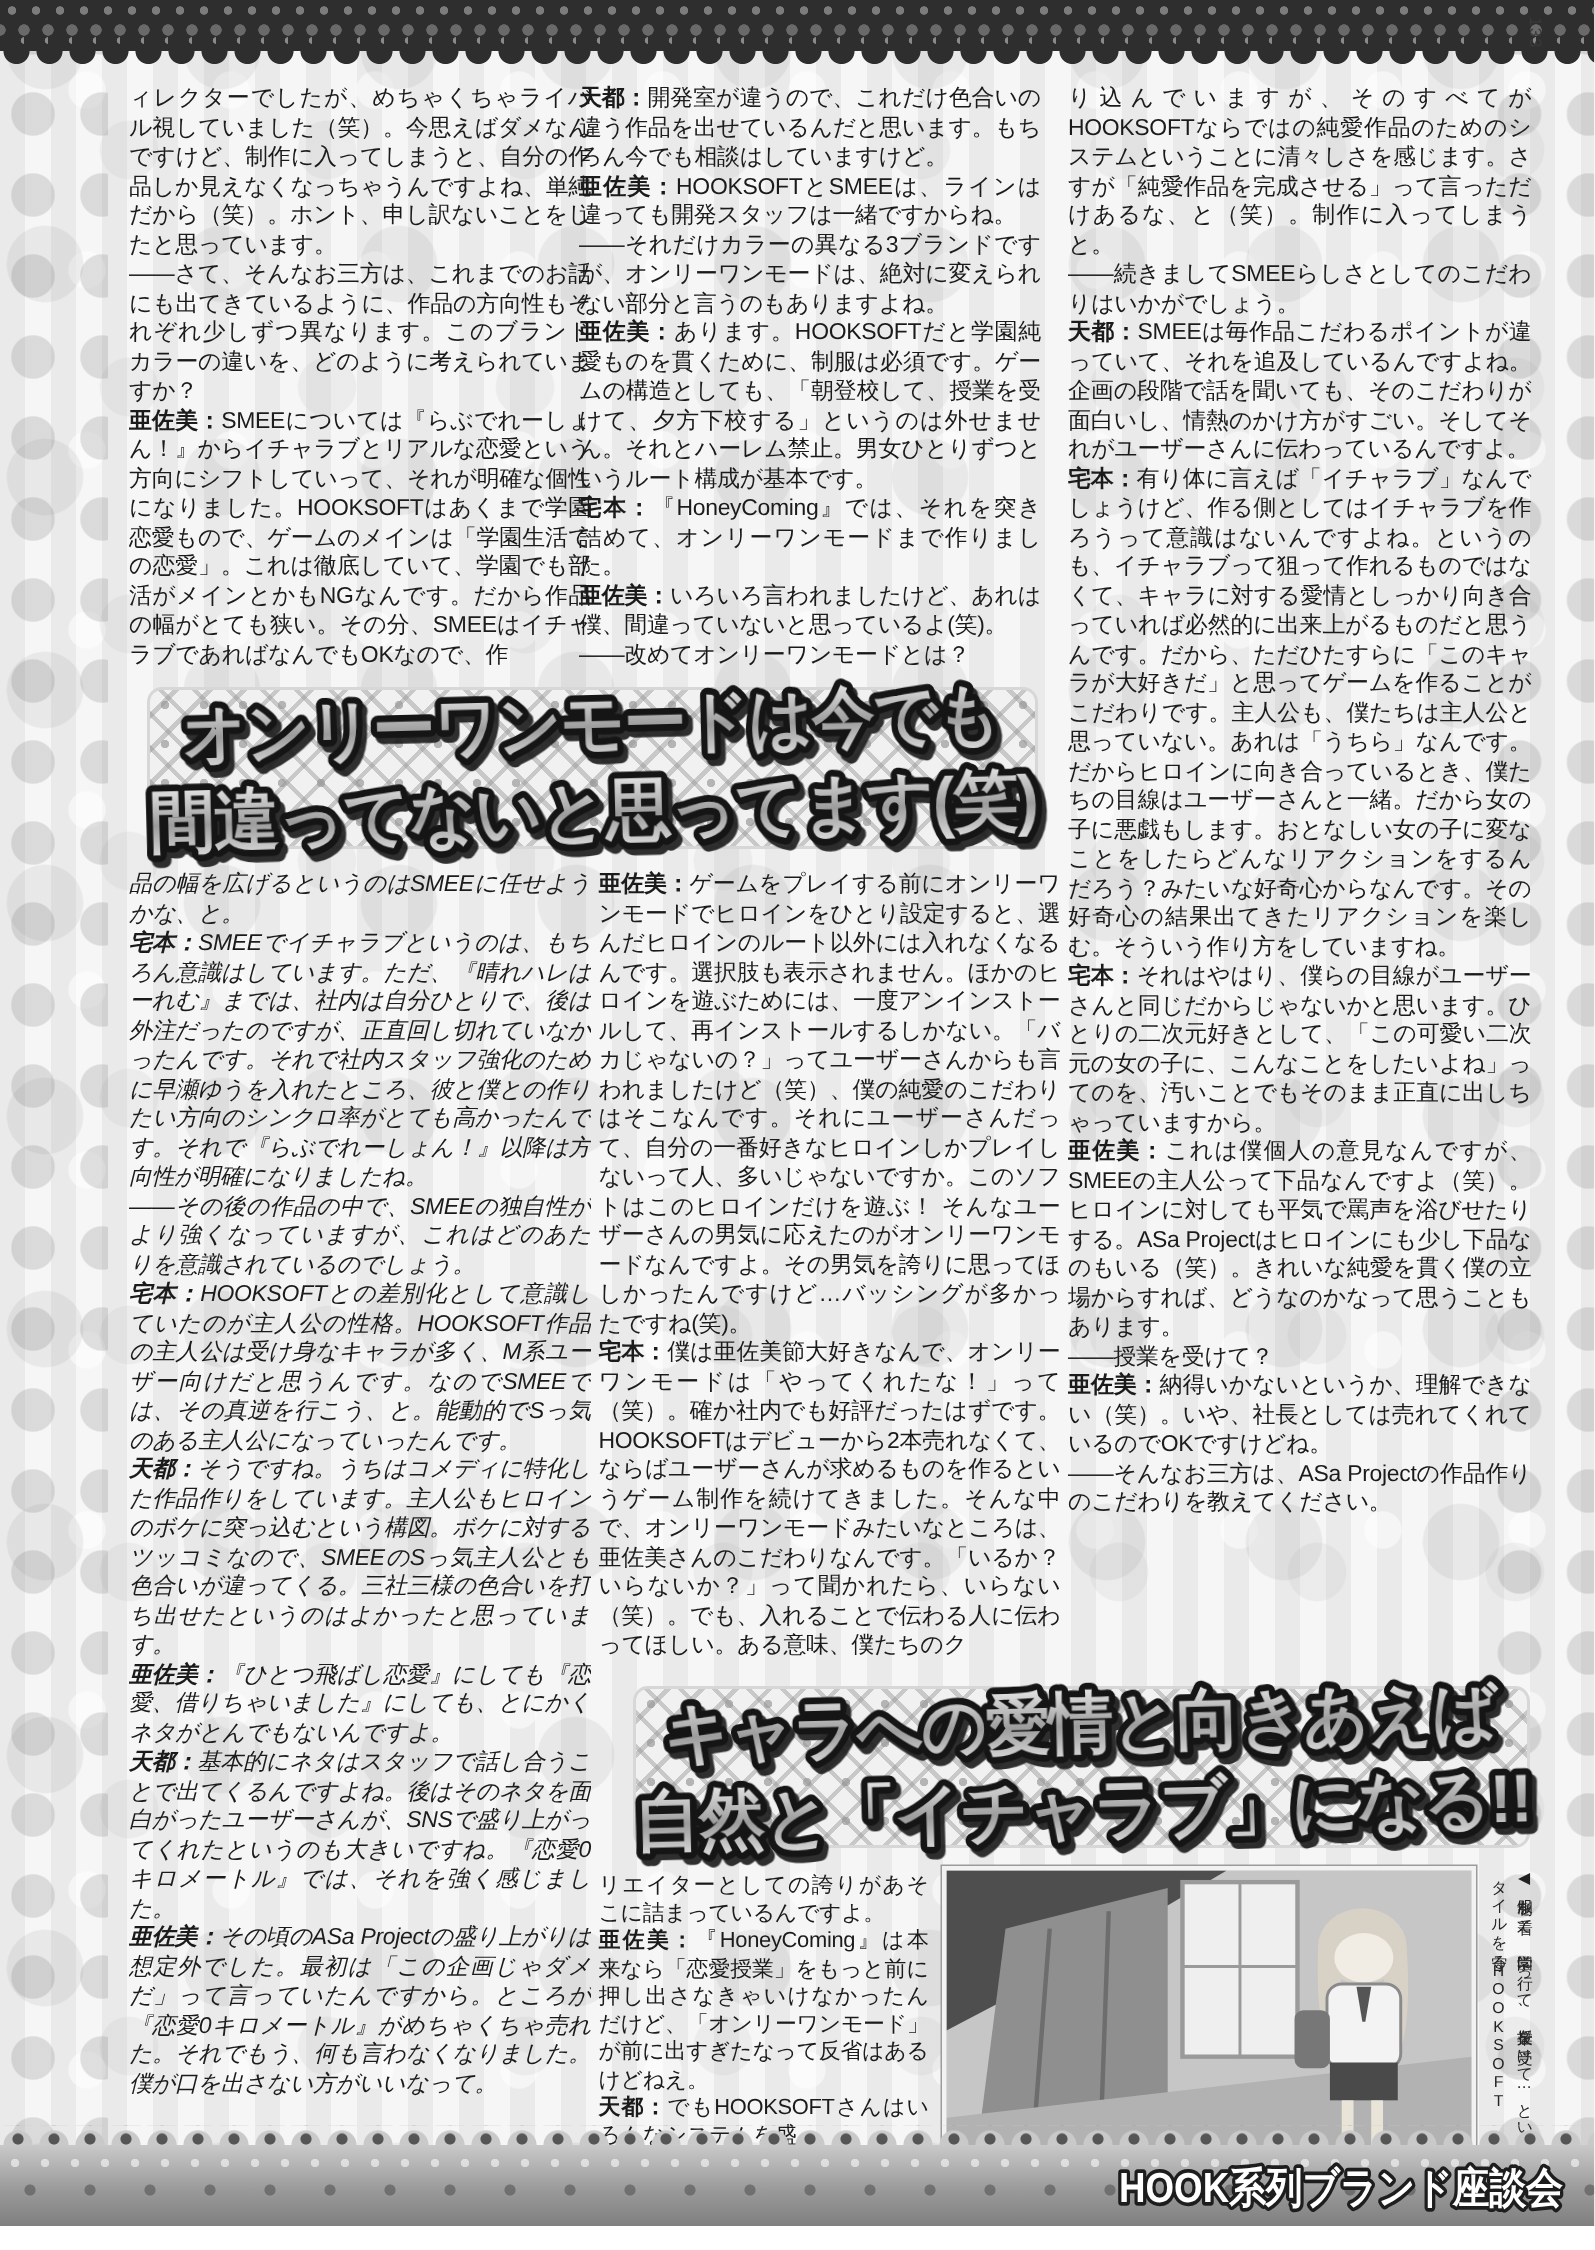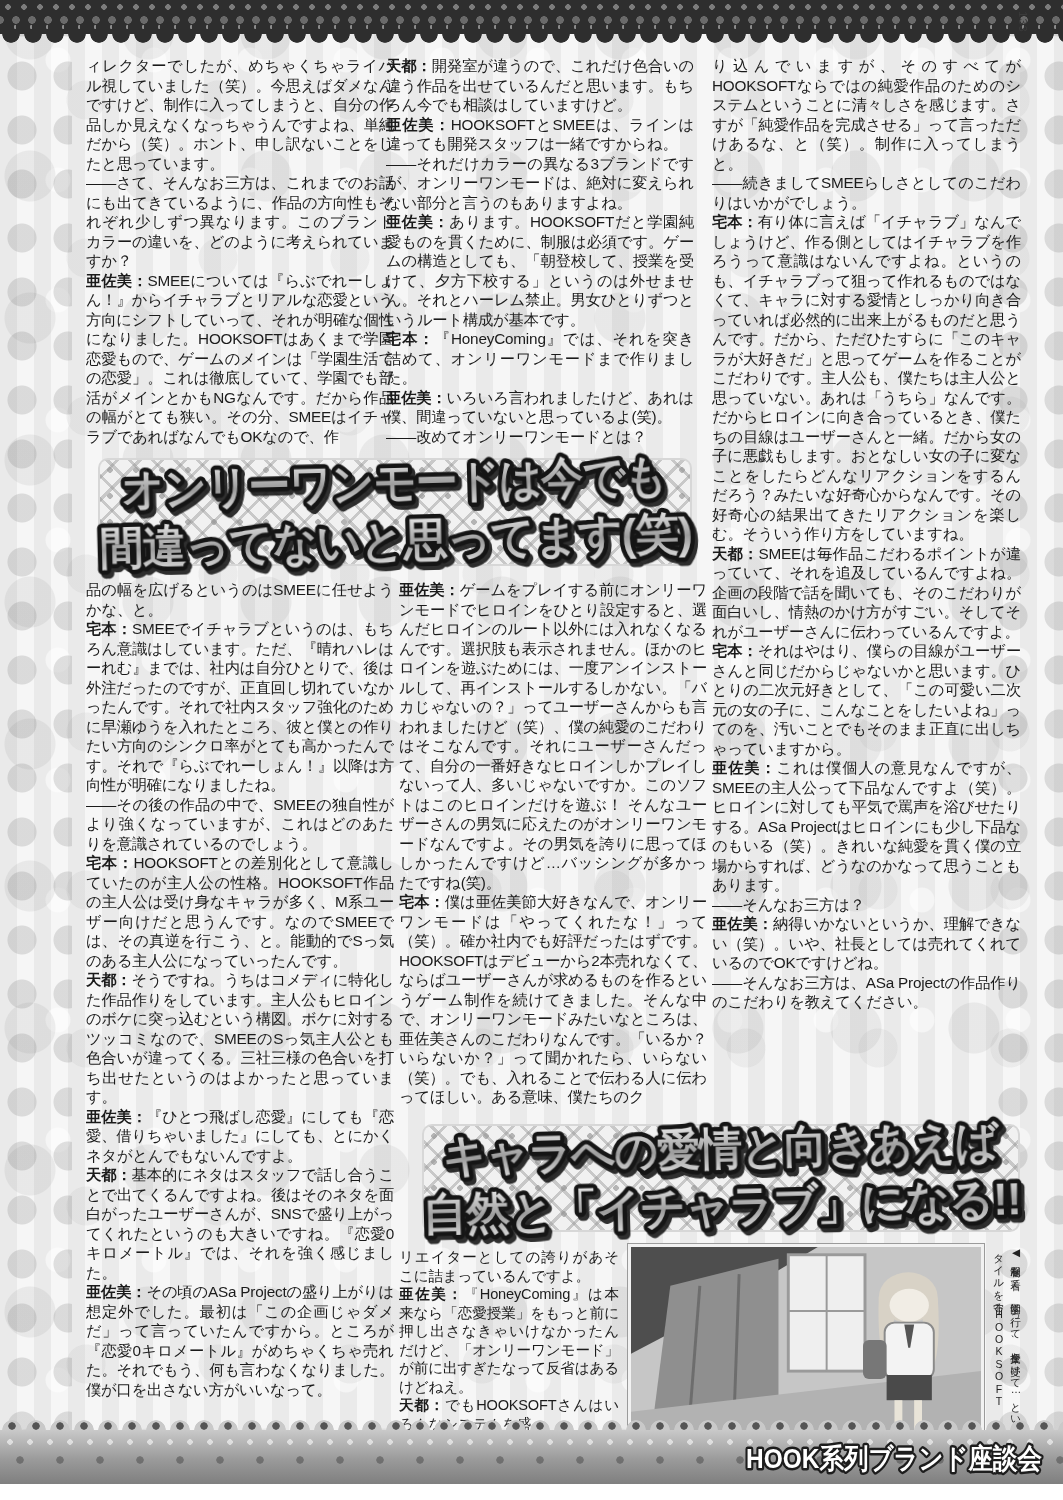--- a/index.html
+++ b/index.html
@@ -46,21 +46,21 @@
   .footer-text{font-family:"Liberation Sans","DejaVu Sans",sans-serif; font-weight:900; font-size:28px;
     fill:#ffffff; stroke:#1d1d1d; stroke-width:5px; paint-order:stroke; stroke-linejoin:round;}
 
   
   .col{position:absolute; z-index:1; overflow:hidden; text-align:justify;}
   .col p{margin:0; font-size:15.3px; line-height:19.5px; letter-spacing:-0.2px;}
   .col p b{font-weight:700;}
   #col1-top {left:86px;  top:56px;   width:308px; height:392px;}
   #col2-top {left:386px; top:56px;   width:308px; height:392px;}
   #col3     {left:712px; top:56px;   width:309px; height:1056px;}
-  #col1-bot {left:86px;  top:580px;  width:308px; height:866px;}
+  #col1-bot {left:86px;  top:580px;  width:308px; height:866px;font-style:italic;}
   #col2-mid {left:399px; top:580px;  width:308px; height:532px;}
   #col2-bot {left:399px; top:1248px; width:220px; height:196px;}
   #col2-bot p{font-size:14.6px; line-height:18.5px;}
 
   
   .banner{position:absolute; z-index:2;}
   #banner1{left:88px;  top:446px;  width:614px; height:132px;}
   #banner2{left:412px; top:1112px; width:618px; height:132px;}
   .ribbon{position:absolute; left:2%; right:2%; top:14px; bottom:14px; border-radius:8px;
     background:
@@ -105,25 +105,25 @@
       <p><b>亜佐美：</b>HOOKSOFTとSMEEは、ラインは違っても開発スタッフは一緒ですからね。</p>
       <p>――それだけカラーの異なる3ブランドですが、オンリーワンモードは、絶対に変えられない部分と言うのもありますよね。</p>
       <p><b>亜佐美：</b>あります。HOOKSOFTだと学園純愛ものを貫くために、制服は必須です。ゲームの構造としても、「朝登校して、授業を受けて、夕方下校する」というのは外せません。それとハーレム禁止。男女ひとりずつというルート構成が基本です。</p>
       <p><b>宅本：</b>『HoneyComing』では、それを突き詰めて、オンリーワンモードまで作りました。</p>
       <p><b>亜佐美：</b>いろいろ言われましたけど、あれは僕、間違っていないと思っているよ(笑)。</p>
       <p>――改めてオンリーワンモードとは？</p>
     </div>
   <div class="col" id="col3">
       <p>り込んでいますが、そのすべてがHOOKSOFTならではの純愛作品のためのシステムということに清々しさを感じます。さすが「純愛作品を完成させる」って言っただけあるな、と（笑）。制作に入ってしまうと。</p>
       <p>――続きましてSMEEらしさとしてのこだわりはいかがでしょう。</p>
+      <p><b>天都：</b>SMEEは毎作品こだわるポイントが違っていて、それを追及しているんですよね。企画の段階で話を聞いても、そのこだわりが面白いし、情熱のかけ方がすごい。そしてそれがユーザーさんに伝わっているんですよ。</p>
       <p><b>宅本：</b>有り体に言えば「イチャラブ」なんでしょうけど、作る側としてはイチャラブを作ろうって意識はないんですよね。というのも、イチャラブって狙って作れるものではなくて、キャラに対する愛情としっかり向き合っていれば必然的に出来上がるものだと思うんです。だから、ただひたすらに「このキャラが大好きだ」と思ってゲームを作ることがこだわりです。主人公も、僕たちは主人公と思っていない。あれは「うちら」なんです。だからヒロインに向き合っているとき、僕たちの目線はユーザーさんと一緒。だから女の子に悪戯もします。おとなしい女の子に変なことをしたらどんなリアクションをするんだろう？みたいな好奇心からなんです。その好奇心の結果出てきたリアクションを楽しむ。そういう作り方をしていますね。</p>
-      <p><b>天都：</b>SMEEは毎作品こだわるポイントが違っていて、それを追及しているんですよね。企画の段階で話を聞いても、そのこだわりが面白いし、情熱のかけ方がすごい。そしてそれがユーザーさんに伝わっているんですよ。</p>
       <p><b>宅本：</b>それはやはり、僕らの目線がユーザーさんと同じだからじゃないかと思います。ひとりの二次元好きとして、「この可愛い二次元の女の子に、こんなことをしたいよね」ってのを、汚いことでもそのまま正直に出しちゃっていますから。</p>
       <p><b>亜佐美：</b>これは僕個人の意見なんですが、SMEEの主人公って下品なんですよ（笑）。ヒロインに対しても平気で罵声を浴びせたりする。ASa Projectはヒロインにも少し下品なのもいる（笑）。きれいな純愛を貫く僕の立場からすれば、どうなのかなって思うこともあります。</p>
-      <p>――そんなお三方は？</p>
+      <p>――授業を受けて？</p>
       <p><b>亜佐美：</b>納得いかないというか、理解できない（笑）。いや、社長としては売れてくれているのでOKですけどね。</p>
       <p>――そんなお三方は、ASa Projectの作品作りのこだわりを教えてください。</p>
     </div>
   <div class="col" id="col1-bot">
       <p>品の幅を広げるというのはSMEEに任せようかな、と。</p>
       <p><b>宅本：</b>SMEEでイチャラブというのは、もちろん意識はしています。ただ、『晴れハレはーれむ』までは、社内は自分ひとりで、後は外注だったのですが、正直回し切れていなかったんです。それで社内スタッフ強化のために早瀬ゆうを入れたところ、彼と僕との作りたい方向のシンクロ率がとても高かったんです。それで『らぶでれーしょん！』以降は方向性が明確になりましたね。</p>
       <p>――その後の作品の中で、SMEEの独自性がより強くなっていますが、これはどのあたりを意識されているのでしょう。</p>
       <p><b>宅本：</b>HOOKSOFTとの差別化として意識していたのが主人公の性格。HOOKSOFT作品の主人公は受け身なキャラが多く、M系ユーザー向けだと思うんです。なのでSMEEでは、その真逆を行こう、と。能動的でSっ気のある主人公になっていったんです。</p>
       <p><b>天都：</b>そうですね。うちはコメディに特化した作品作りをしています。主人公もヒロインのボケに突っ込むという構図。ボケに対するツッコミなので、SMEEのSっ気主人公とも色合いが違ってくる。三社三様の色合いを打ち出せたというのはよかったと思っています。</p>
       <p><b>亜佐美：</b>『ひとつ飛ばし恋愛』にしても『恋愛、借りちゃいました』にしても、とにかくネタがとんでもないんですよ。</p>

